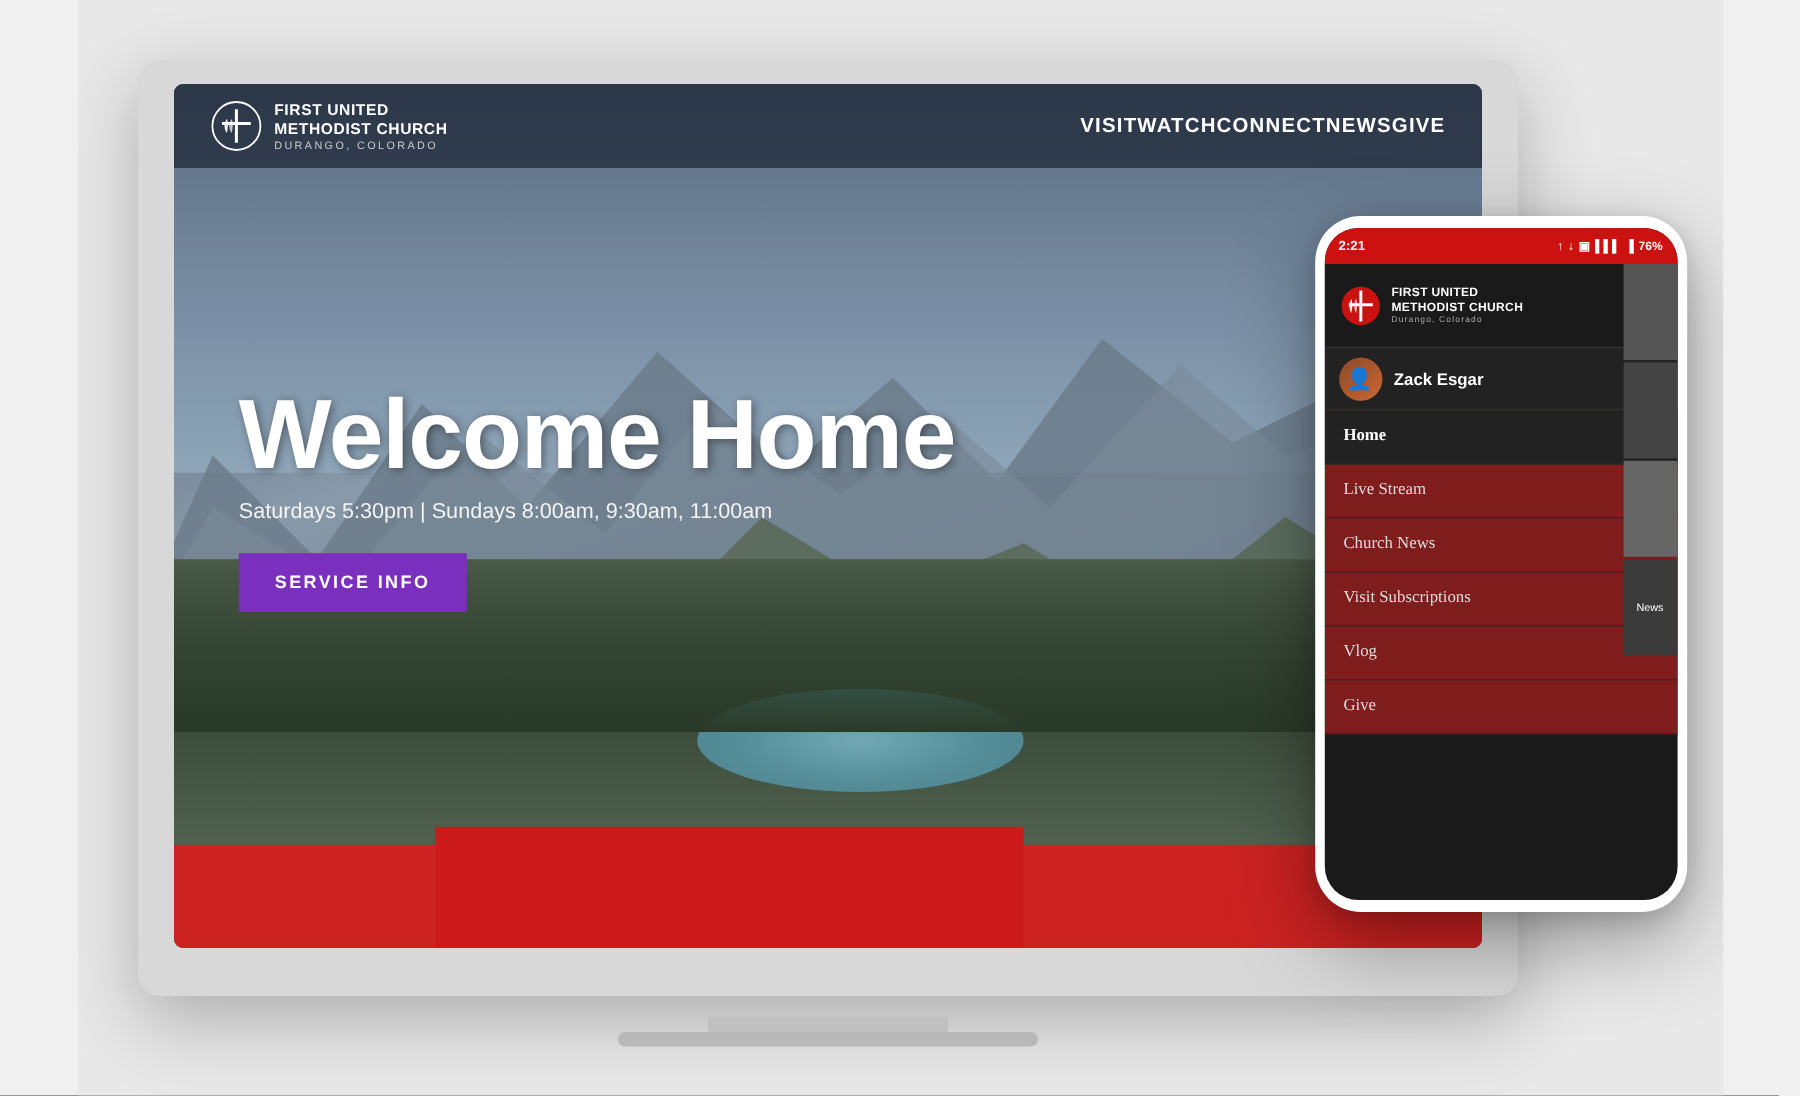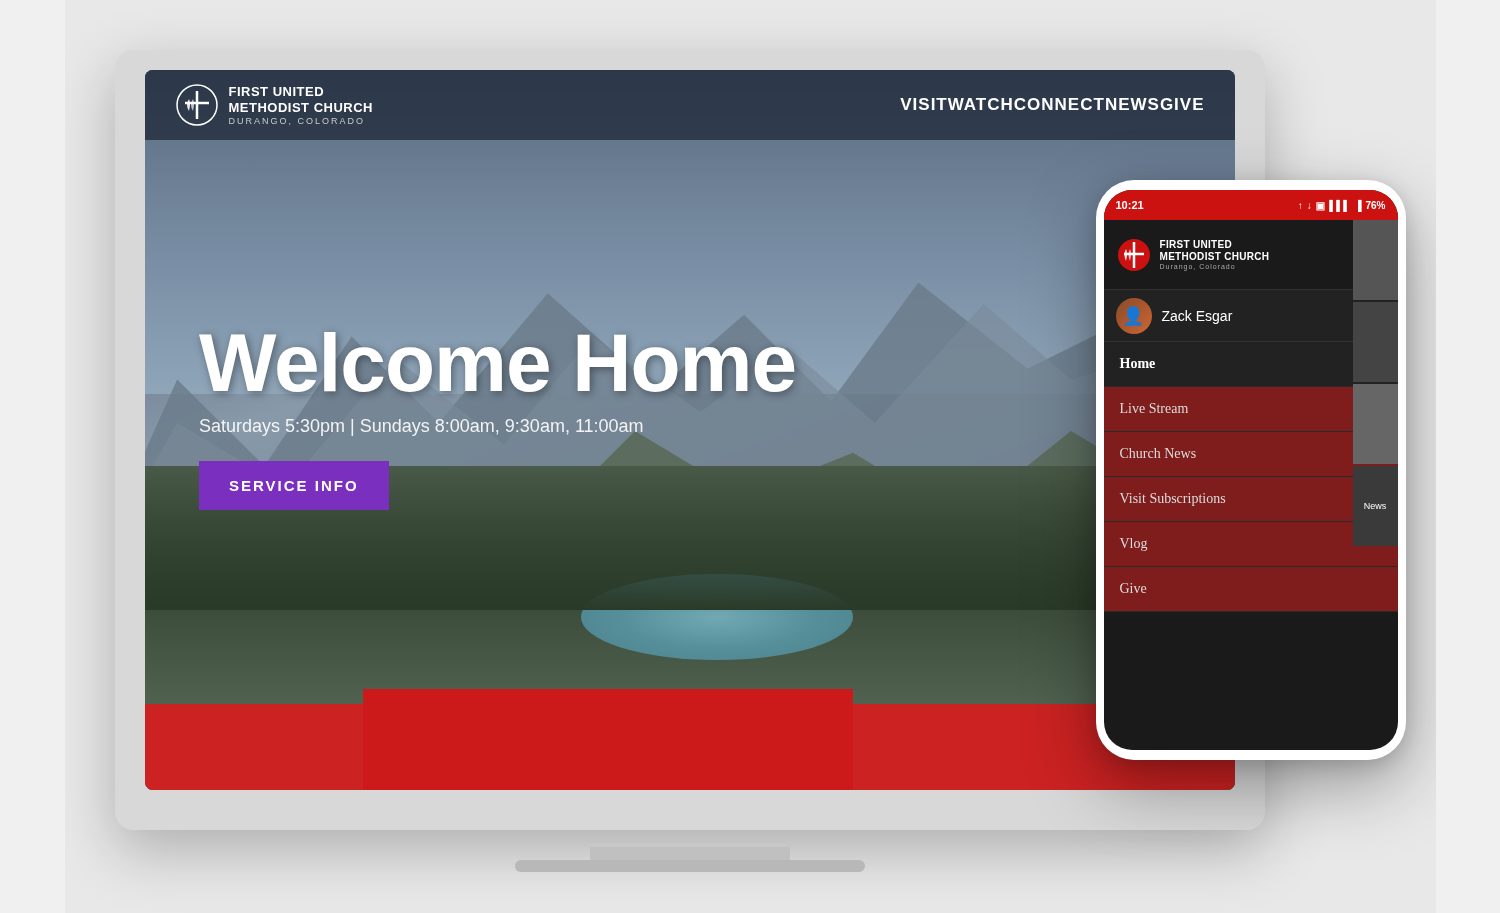--- a/index.html
+++ b/index.html
@@ -368,21 +368,21 @@
       justify-content: center;
       font-size: 14px;
       color: white;
       font-weight: bold;
       overflow: hidden;
     }
 
     .phone-user-name {
       color: white;
       font-size: 14px;
-      font-weight: 400;
+      font-weight: 700;
     }
 
     
     .phone-nav-menu {
       background: #7f1d1d;
       flex: 1;
     }
 
     .phone-menu-item {
       padding: 14px 16px;
@@ -509,21 +509,21 @@
       <div class="laptop-base"></div>
     </div>
   </div>
 
   <div class="phone">
     <div class="phone-outer">
 
       <div class="phone-screen">
 
         <div class="phone-status-bar">
-          <span class="status-time">10:21</span>
+          <span class="status-time">2:21</span>
           <div class="status-icons">
             <span>↑</span>
             <span>↓</span>
             <span>▣</span>
             <span>▌▌▌</span>
             <span>▐</span>
             <span>76%</span>
           </div>
         </div>
 

